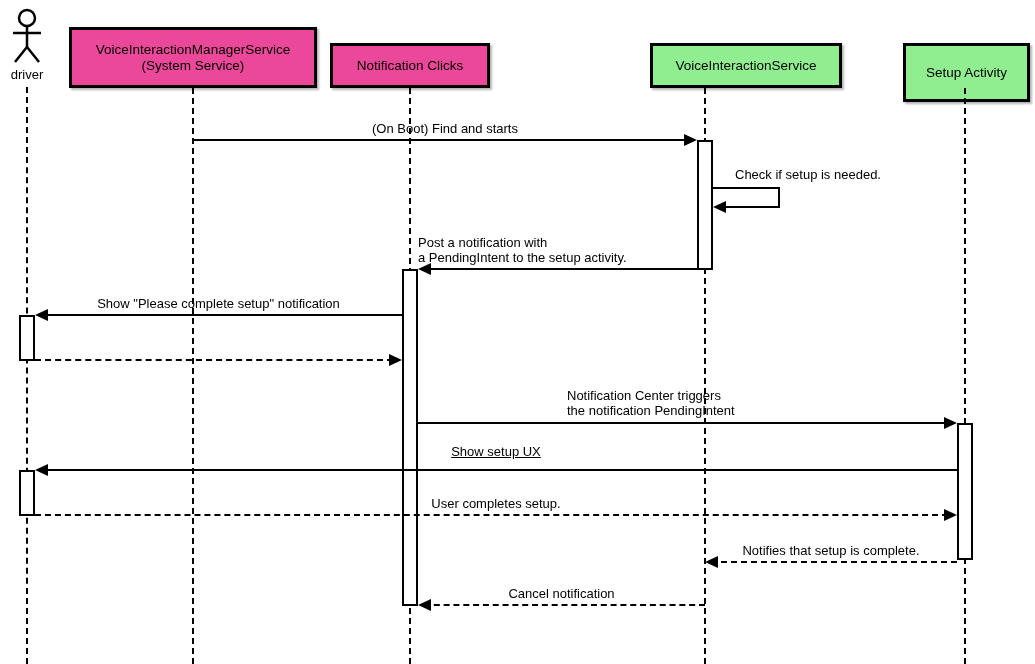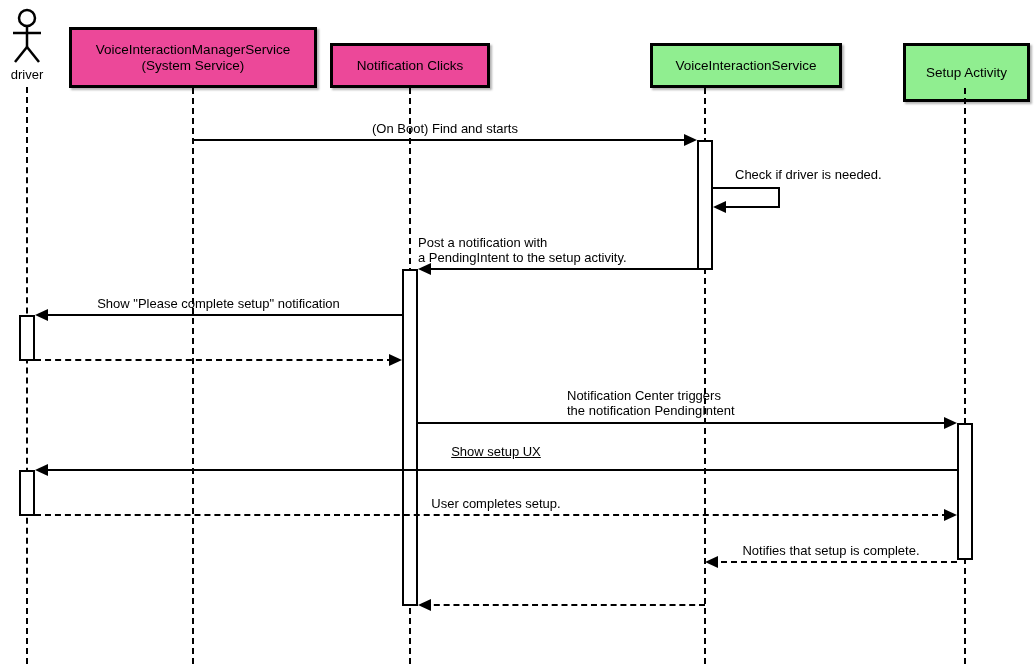--- a/index.html
+++ b/index.html
@@ -59,21 +59,21 @@
   <div class="bar" style="left:957px;top:423px;height:137px;"></div>
 
   <div class="hline-solid" style="left:193px;top:139px;width:500px;"></div>
   <div class="arrow-right" style="left:684px;top:134px;"></div>
   <div class="msg-label center" style="left:193px;top:121px;width:504px;">(On Boot) Find and starts</div>
 
   <div class="hline-solid" style="left:713px;top:187px;width:67px;"></div>
   <div class="vline-solid" style="left:778px;top:187px;height:21px;"></div>
   <div class="hline-solid" style="left:722px;top:206px;width:58px;"></div>
   <div class="arrow-left" style="left:713px;top:201px;"></div>
-  <div class="msg-label" style="left:735px;top:167px;">Check if driver is needed.</div>
+  <div class="msg-label" style="left:735px;top:167px;">Check if setup is needed.</div>
 
   <div class="hline-solid" style="left:424px;top:268px;width:273px;"></div>
   <div class="arrow-left" style="left:418px;top:263px;"></div>
   <div class="msg-label" style="left:418px;top:235px;">Post a notification with
 a PendingIntent to the setup activity.</div>
 
   <div class="hline-solid" style="left:41px;top:314px;width:361px;"></div>
   <div class="arrow-left" style="left:35px;top:309px;"></div>
   <div class="msg-label center" style="left:35px;top:296px;width:367px;">Show "Please complete setup" notification</div>
 
@@ -92,14 +92,15 @@
   <div class="hline-dashed" style="left:35px;top:514px;width:913px;"></div>
   <div class="arrow-right" style="left:944px;top:509px;"></div>
   <div class="msg-label center" style="left:35px;top:496px;width:922px;">User completes setup.</div>
 
   <div class="hline-dashed" style="left:711px;top:561px;width:246px;"></div>
   <div class="arrow-left" style="left:705px;top:556px;"></div>
   <div class="msg-label center" style="left:705px;top:543px;width:252px;">Notifies that setup is complete.</div>
 
   <div class="hline-dashed" style="left:424px;top:604px;width:281px;"></div>
   <div class="arrow-left" style="left:418px;top:599px;"></div>
+  <div class="msg-label center" style="left:418px;top:586px;width:287px;">Cancel notification</div>
 
 </div>
 
 </body></html>

